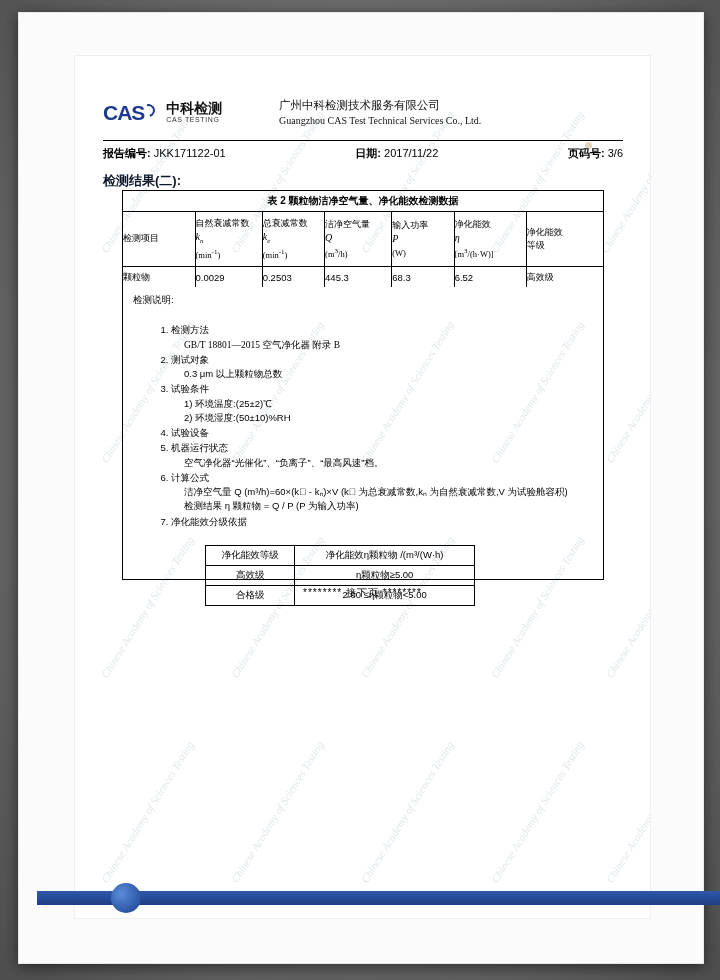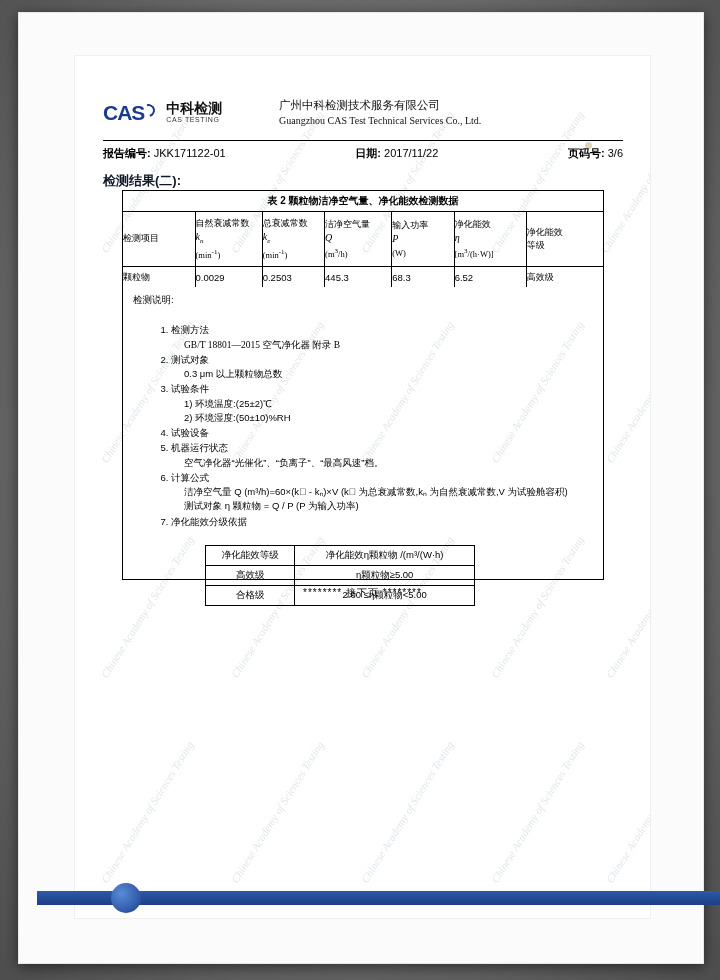--- a/index.html
+++ b/index.html
@@ -427,21 +427,21 @@
               <li>
                 <span>试验设备</span>
               </li>
               <li>
                 <span>机器运行状态</span>
                 <div class="sub">空气净化器“光催化”、“负离子”、“最高风速”档。</div>
               </li>
               <li>
                 <span>计算公式</span>
                 <div class="sub">洁净空气量 Q (m³/h)=60×(k - kₙ)×V (k 为总衰减常数,kₙ 为自然衰减常数,V 为试验舱容积)</div>
-                <div class="sub">测试对象 η 颗粒物 = Q / P (P 为输入功率)</div>
+                <div class="sub">检测结果 η 颗粒物 = Q / P (P 为输入功率)</div>
               </li>
               <li>
                 <span>净化能效分级依据</span>
               </li>
             </ol>
 
             <div class="grade-wrap">
               <table class="grade">
                 <tbody>
                     <tr>

